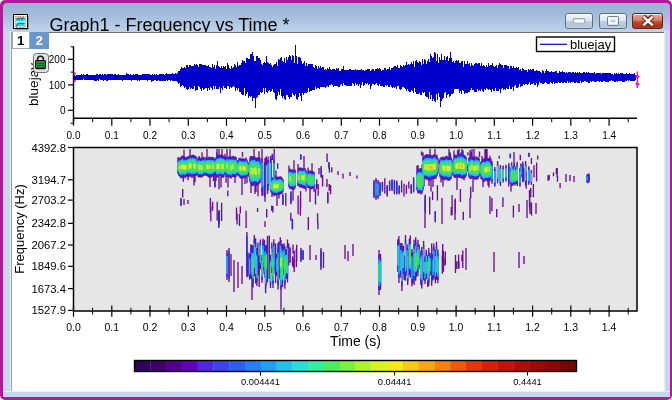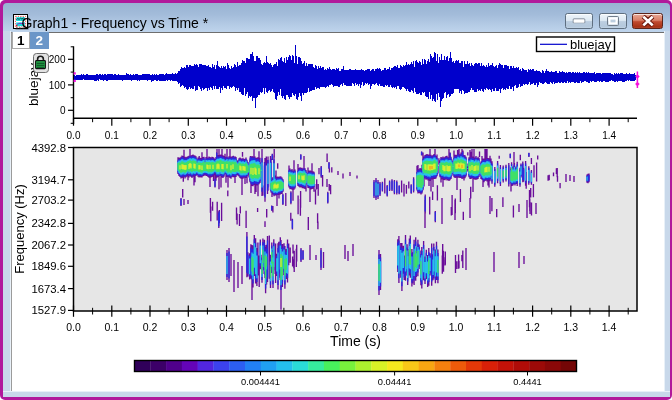--- a/index.html
+++ b/index.html
@@ -6,21 +6,21 @@
 #win{position:absolute;inset:0;background:#b1199b;border-radius:5px}
 #titlebar{position:absolute;left:2.5px;top:2.5px;right:2.5px;height:29px;
  border-radius:4px 4px 0 0;
  background:linear-gradient(180deg,#98b2d2 0%,#a3bcda 40%,#b4cbe5 75%,#bfd4ec 100%)}
 #frameL{position:absolute;left:2.5px;top:31px;width:8px;bottom:3px;background:#c8d8ea;border-right:1px solid #e8f0f8}
 #frameR{position:absolute;right:2.5px;top:31px;width:5.5px;bottom:3px;background:#c8d8ea;border-left:1px solid #e8f0f8}
 #frameB{position:absolute;left:2.5px;right:2.5px;bottom:3px;height:6.5px;background:#c8d8ea;border-top:1px solid #e8f0f8}
 #client{position:absolute;left:10.5px;top:31.5px;width:653.5px;height:359px;
  background:#fff;border-top:1.5px solid #6e6e6e;border-left:1px solid #9b9b9b}
 #ticon{position:absolute;left:10px;top:11px;width:16px;height:16px}
-#title{position:absolute;left:19px;top:12px;line-height:normal;font-size:14px;color:#000}
+#title{position:absolute;left:47px;top:12px;line-height:normal;font-size:18px;color:#000}
 .cbtn{position:absolute;top:10.5px;height:15.5px;border:1px solid #5f6f80;border-radius:2.5px;
  box-shadow:inset 0 1px 0 rgba(255,255,255,.7)}
 .cbg{background:linear-gradient(180deg,#eef4fa 0%,#dde9f3 46%,#bccee0 54%,#b4c8dc 88%,#c2d3e4 100%)}
 #bmin{left:562.5px;width:27.5px}
 #bmax{left:596px;width:28px}
 #bclose{left:629.5px;width:31px;border-color:#5c241a;background:linear-gradient(180deg,#e8a898 0%,#d97f66 45%,#c04a30 55%,#a83418 90%,#b04028 100%)}
 .glyph{position:absolute;left:50%;top:50%;transform:translate(-50%,-50%)}
 #tabs{position:absolute;left:11.5px;top:31.5px}
 .tab{position:absolute;top:0;width:18.5px;height:17px;font-size:13.5px;font-weight:700;
  text-align:center;line-height:18px}

